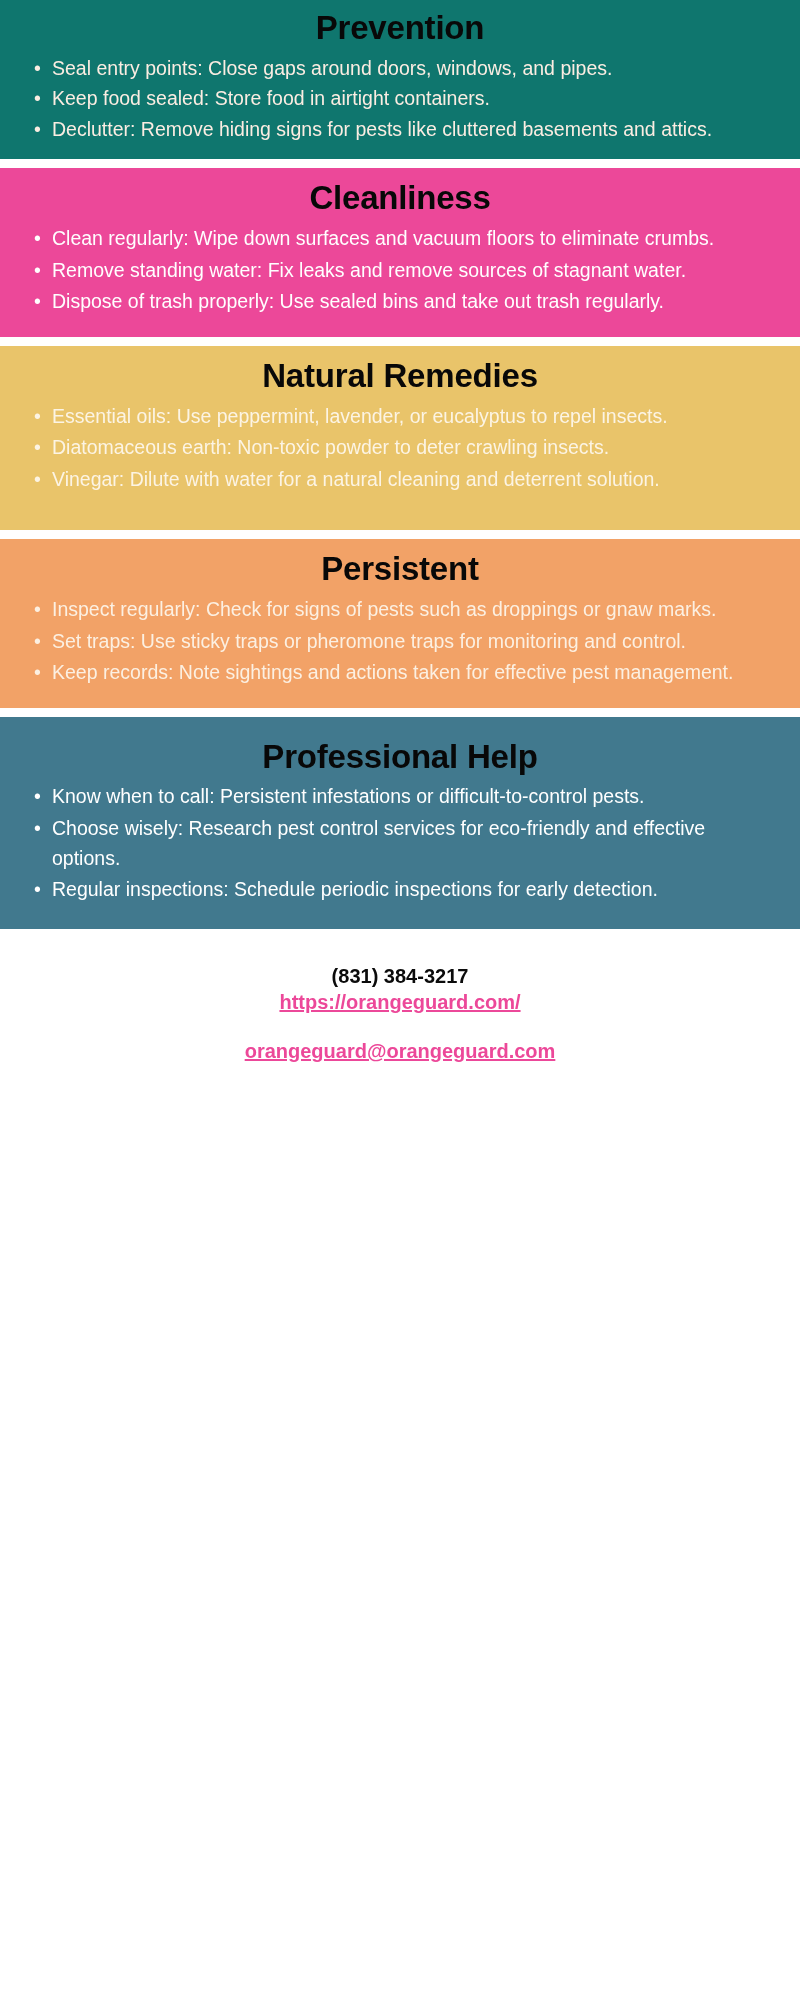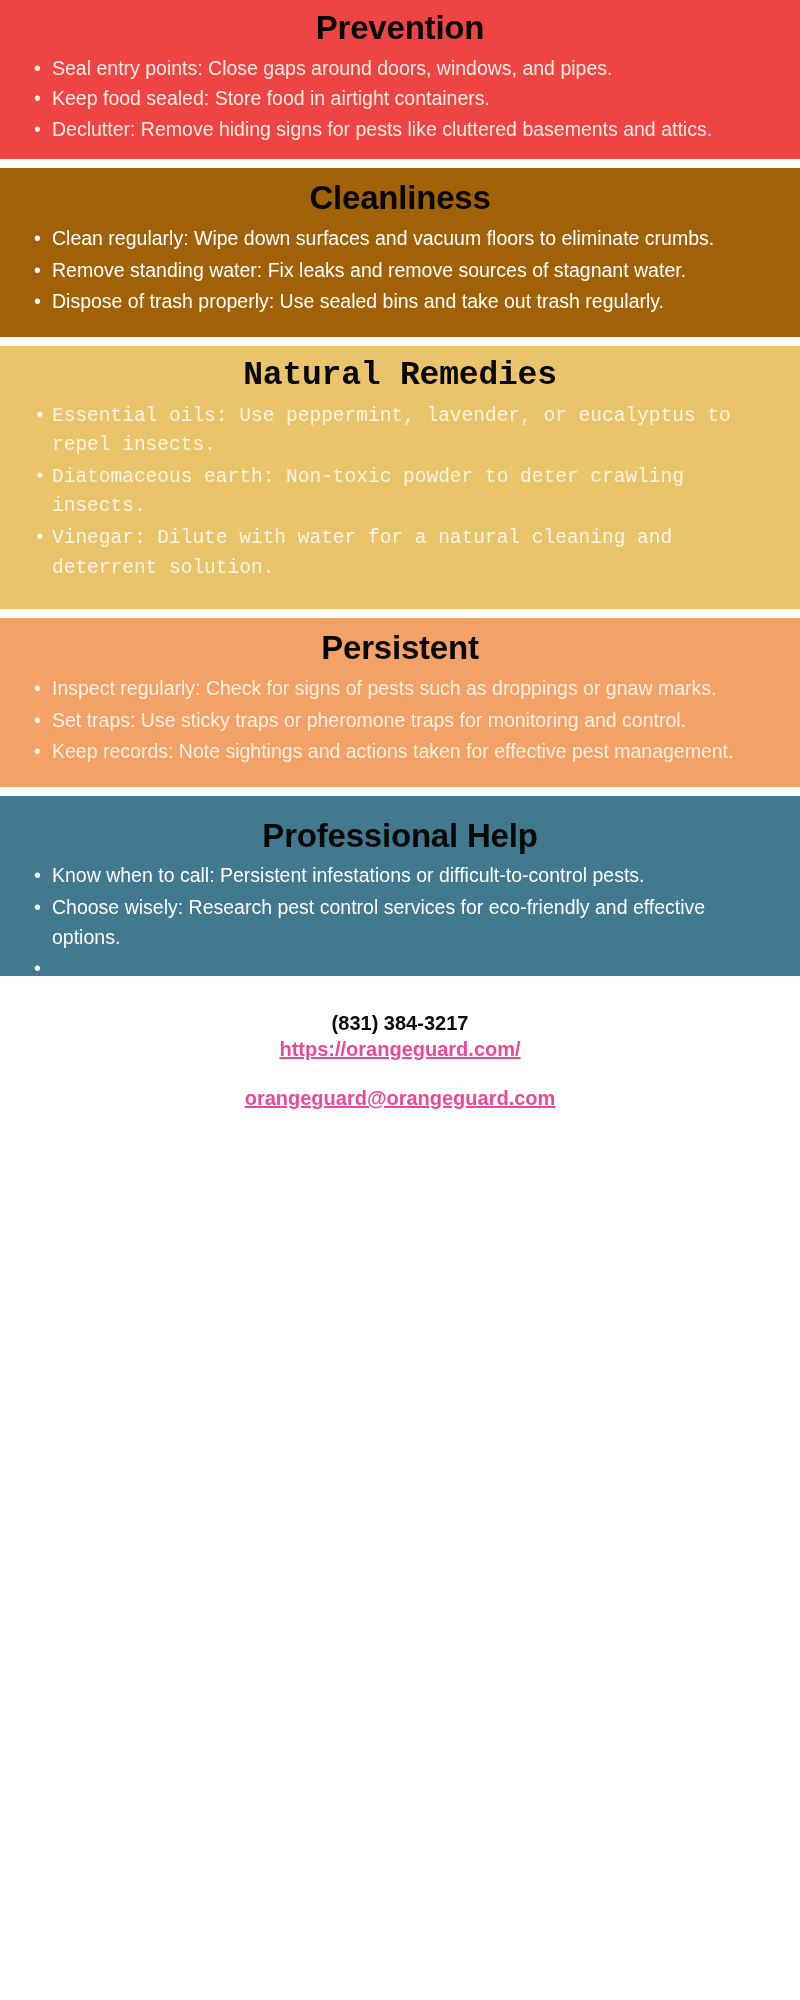--- a/index.html
+++ b/index.html
@@ -78,39 +78,39 @@
 
   .sec-list li .bullet {
     position: absolute;
     left: 8px;
     top: 0;
     font-size: 19.5px;
     line-height: 1.52;
   }
 
   
-  .sec-prevention   { background: #ef4444; }
+  .sec-prevention   { background: #0f766e; }
   .sec-prevention .sec-list li { color: #FBEDE2; }
 
-  .sec-cleanliness  { background: #a16207; }
+  .sec-cleanliness  { background: #ec4899; }
   .sec-cleanliness .sec-list li { color: #FFFFFF; text-align: justify; }
 
   .sec-natural      { background: #E9C46A; }
   .sec-natural .sec-list li { color: #FCF4E4; }
 
   .sec-monitoring   { background: #F2A267; }
   .sec-monitoring .sec-list li { color: #FCF0E2; }
 
   .sec-professional { background: #41798E; }
   .sec-professional .sec-list li { color: #FFFFFF; }
 
   
   .sec-prevention   { padding-top: 8px;  padding-bottom: 14px; }
   .sec-cleanliness  { padding-top: 10px; padding-bottom: 18px; }
-  .sec-natural      { padding-top: 10px; padding-bottom: 24px; font-family: Liberation Mono, monospace; }
+  .sec-natural      { padding-top: 10px; padding-bottom: 34px; }
   .sec-monitoring   { padding-top: 10px; padding-bottom: 18px; }
   .sec-professional { padding-top: 20px; padding-bottom: 22px; }
 
   .sec-cleanliness .sec-list li,
   .sec-natural .sec-list li,
   .sec-monitoring .sec-list li,
   .sec-professional .sec-list li { margin-bottom: 2px; }
 
   
   .footer {
@@ -176,21 +176,21 @@
       <li><span class="bullet">•</span><span>Set traps: Use sticky traps or pheromone traps for monitoring and control.</span></li>
       <li><span class="bullet">•</span><span>Keep records: Note sightings and actions taken for effective pest management.</span></li>
     </ul>
   </div>
 
   <div class="section sec-professional">
     <div class="sec-title">Professional Help</div>
     <ul class="sec-list">
       <li><span class="bullet">•</span><span>Know when to call: Persistent infestations or difficult-to-control pests.</span></li>
       <li><span class="bullet">•</span><span>Choose wisely: Research pest control services for eco-friendly and effective options.</span></li>
-      <li><span class="bullet">•</span></li>
+      <li><span class="bullet">•</span><span>Regular inspections: Schedule periodic inspections for early detection.</span></li>
     </ul>
   </div>
 
   <div class="footer">
     <div class="footer-line">(831) 384-3217</div>
     <div><span class="footer-link">https://orangeguard.com/ </span></div>
     <div><span class="footer-link">orangeguard@orangeguard.com</span></div>
   </div>
 
 </div>

